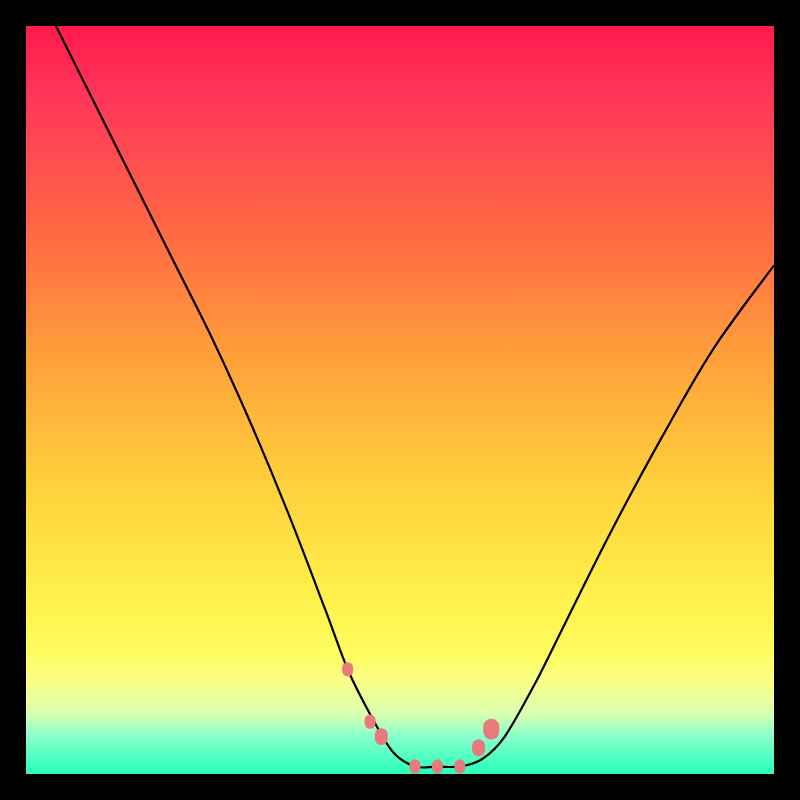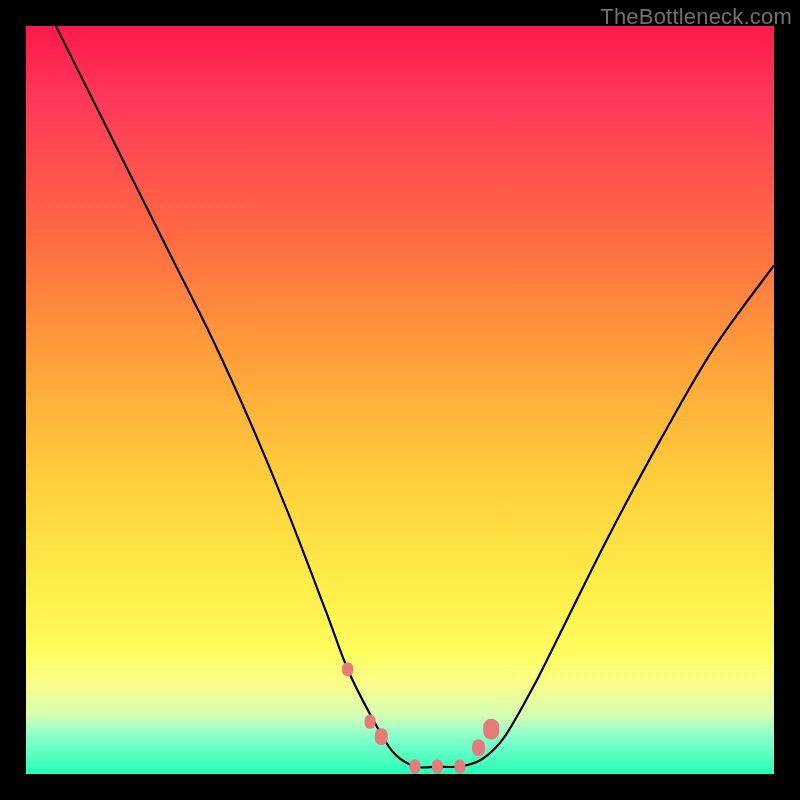--- a/index.html
+++ b/index.html
@@ -76,14 +76,13 @@
           <rect x="338.58000000000004" y="688.49" width="11" height="14.3" rx="5.5" ry="5.5" class="bead"></rect>
           <rect x="348.8" y="702.15" width="13" height="16.900000000000002" rx="6.5" ry="6.5" class="bead"></rect>
           <rect x="383.46000000000004" y="733.37" width="11" height="14.3" rx="5.5" ry="5.5" class="bead"></rect>
           <rect x="405.90000000000003" y="733.37" width="11" height="14.3" rx="5.5" ry="5.5" class="bead"></rect>
           <rect x="428.34" y="733.37" width="11" height="14.3" rx="5.5" ry="5.5" class="bead"></rect>
           <rect x="446.03999999999996" y="713.37" width="13" height="16.900000000000002" rx="6.5" ry="6.5" class="bead"></rect>
           <rect x="457.256" y="692.72" width="16" height="20.8" rx="8" ry="8" class="bead"></rect>
         </g>
     </svg>
   </div>
-  <div class="watermark">TheBottleneck.com</div>
 </div>
 
 </body></html>

